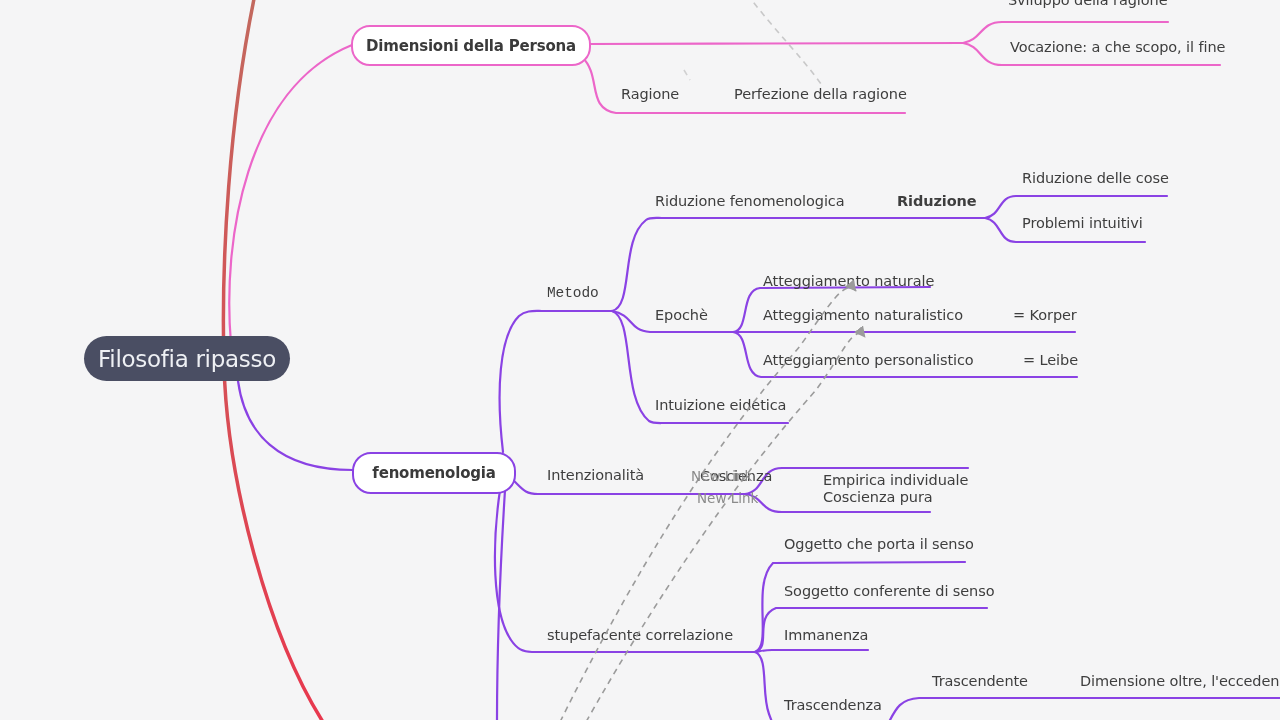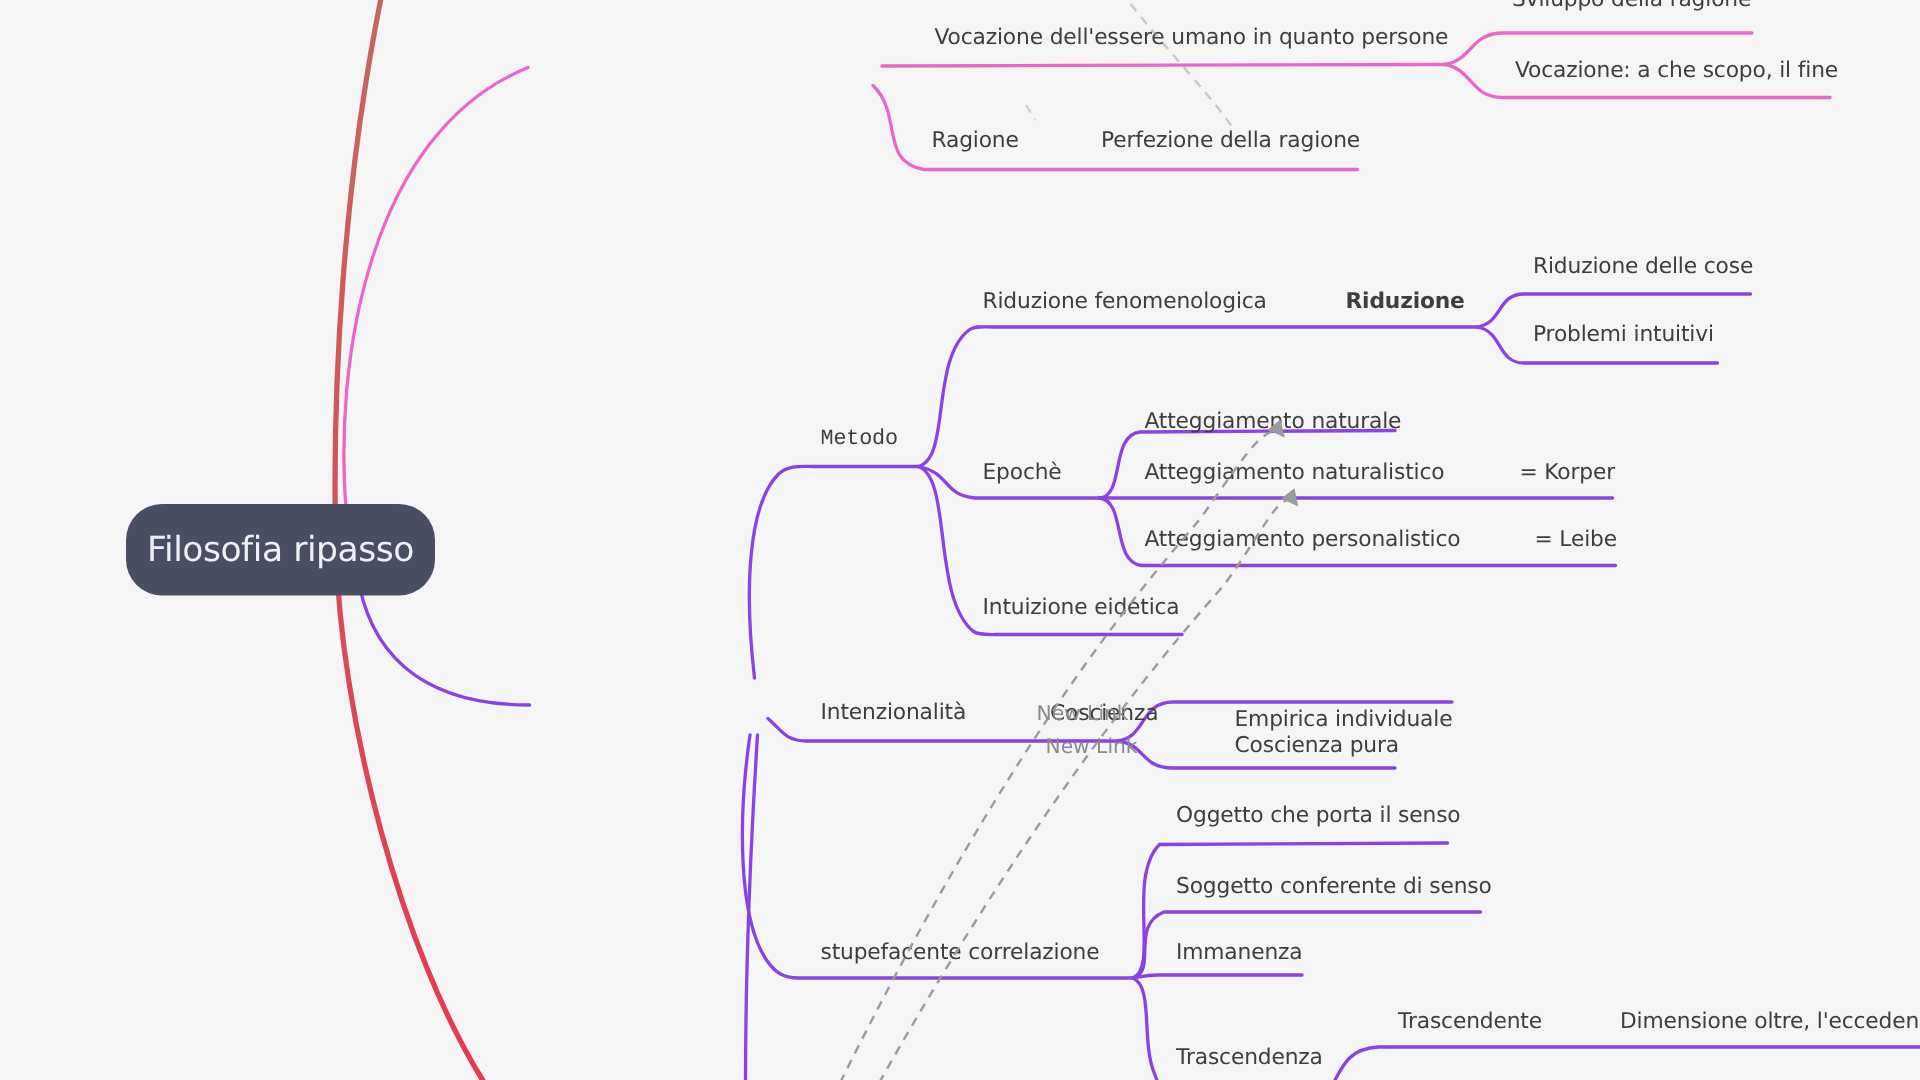--- a/index.html
+++ b/index.html
@@ -20,21 +20,21 @@
     font-size:13.5px;line-height:15px;color:#8b8b8b;
   }
   .topicbox{
     position:absolute;z-index:2;background:#ffffff;
     border:2.5px solid #ec66c9;border-radius:19px;
     display:flex;align-items:center;justify-content:center;
     font-size:15px;font-weight:bold;color:#3a3a3a;letter-spacing:-0.2px;
   }
   .topicbox.purple{border-color:#8a42e4;}
   .rootnode{
-    position:absolute;z-index:2;left:84px;top:336px;width:206px;height:61px;
+    position:absolute;z-index:2;left:84px;top:336px;width:206px;height:45px;
     background:#4a4e63;border-radius:24px;
     display:flex;align-items:center;justify-content:center;
     font-size:23px;color:#eef0f4;letter-spacing:-0.3px;
   }
 </style>
 </head>
 <body>
 
 <div id="stage">
 
@@ -89,23 +89,24 @@
     <g fill="none" stroke-width="1.6" stroke-dasharray="6 5" stroke="#9b9b9b">
       <path d="M 560 722 C 680 480, 770 382, 800 346 C 830 304, 845 278, 856 291" marker-end="url(#arrow)"></path>
       <path d="M 586 722 C 700 520, 790 420, 816 390 C 844 352, 854 323, 865 337" marker-end="url(#arrow)"></path>
       <path d="M 747 -6 C 776 32, 801 56, 821 84" stroke-opacity="0.5"></path>
       <path d="M 684 70 L 690 80" stroke-opacity="0.4"></path>
     </g>
   </svg>
 
   <div class="rootnode">Filosofia ripasso</div>
 
+  <div class="topicbox" style="left:351px;top:25px;width:236px;height:37px;">Dimensioni della Persona</div>
+  <div class="topicbox purple" style="left:352px;top:452px;width:160px;height:38px;">fenomenologia</div>
 
   <span class="lbl" style="left:1008px;top:-8px;">Sviluppo della ragione</span>
-  <span class="lbl" style="left:623px;top:17px;">Vocazione dell'essere umano in quanto persone</span>
   <span class="lbl" style="left:1010px;top:39px;">Vocazione: a che scopo, il fine</span>
   <span class="lbl" style="left:621px;top:86px;">Ragione</span>
   <span class="lbl" style="left:734px;top:86px;">Perfezione della ragione</span>
 
   <span class="lbl" style="left:547px;top:285px;font-family:Liberation Mono, monospace;">Metodo</span>
   <span class="lbl" style="left:655px;top:193px;">Riduzione fenomenologica</span>
   <span class="lbl" style="left:897px;top:193px;font-weight:bold;">Riduzione</span>
   <span class="lbl" style="left:1022px;top:170px;">Riduzione delle cose</span>
   <span class="lbl" style="left:1022px;top:215px;">Problemi intuitivi</span>
   <span class="lbl" style="left:655px;top:307px;">Epochè</span>

